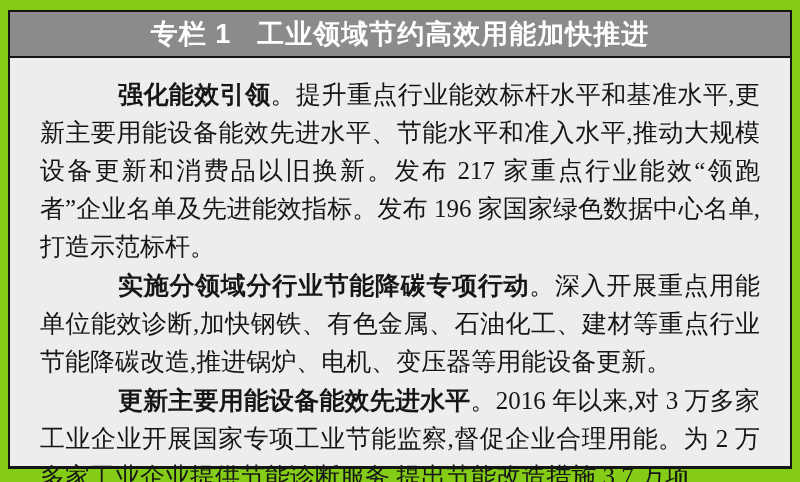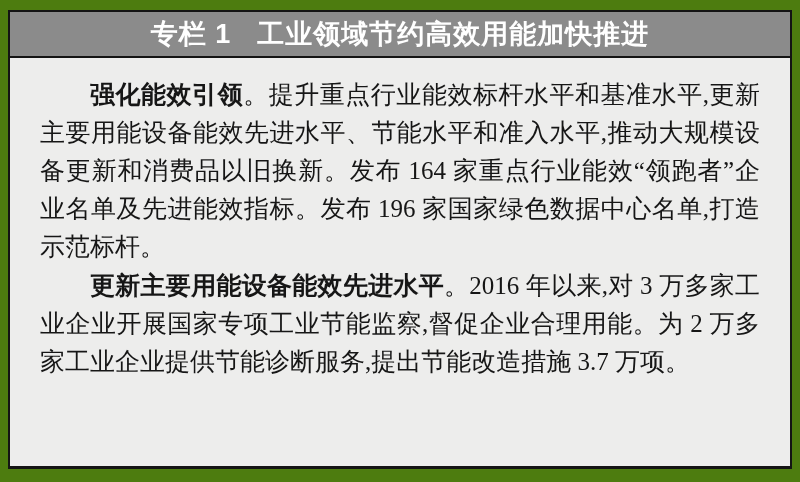--- a/index.html
+++ b/index.html
@@ -8,21 +8,21 @@
     background: #ffffff;
     width: 800px;
     height: 482px;
     overflow: hidden;
     font-family: "Liberation Serif", serif;
   }
   .page {
     position: relative;
     width: 800px;
     height: 482px;
-    background: #4d7c0f;
+    background: #84cc16;
   }
   .column-box {
     position: absolute;
     left: 8px;
     top: 10px;
     width: 784px;
     height: 459px;
     box-sizing: border-box;
     border: 2px solid #141414;
     border-bottom-width: 3px;
@@ -55,33 +55,35 @@
     line-height: 38px;
     text-align: justify;
   }
   .column-body p {
     margin: 0;
     text-indent: 2em;
   }
   .lead {
     font-family: "Liberation Sans", sans-serif;
     font-weight: 700;
+    margin-left: 28px;
   }
 </style>
 </head>
 <body>
 
 <div class="page">
   <div class="column-box">
 
     <div class="column-header">
       <div class="column-title">
         <span>专栏 1</span><span class="gap"></span><span>工业领域节约高效用能加快推进</span>
       </div>
     </div>
 
     <div class="column-body">
-      <p><span class="lead">强化能效引领</span><span>。提升重点行业能效标杆水平和基准水平,更新主要用能设备能效先进水平、节能水平和准入水平,推动大规模设备更新和消费品以旧换新。发布 164 家重点行业能效“领跑者”企业名单及先进能效指标。发布 196 家国家绿色数据中心名单,打造示范标杆。</span></p>
+      <p><span class="lead">强化能效引领</span><span>。提升重点行业能效标杆水平和基准水平,更新主要用能设备能效先进水平、节能水平和准入水平,推动大规模设备更新和消费品以旧换新。发布 217 家重点行业能效“领跑者”企业名单及先进能效指标。发布 196 家国家绿色数据中心名单,打造示范标杆。</span></p>
+      <p><span class="lead">实施分领域分行业节能降碳专项行动</span><span>。深入开展重点用能单位能效诊断,加快钢铁、有色金属、石油化工、建材等重点行业节能降碳改造,推进锅炉、电机、变压器等用能设备更新。</span></p>
       <p><span class="lead">更新主要用能设备能效先进水平</span><span>。2016 年以来,对 3 万多家工业企业开展国家专项工业节能监察,督促企业合理用能。为 2 万多家工业企业提供节能诊断服务,提出节能改造措施 3.7 万项。</span></p>
     </div>
 
   </div>
 </div>
 
 </body></html>

